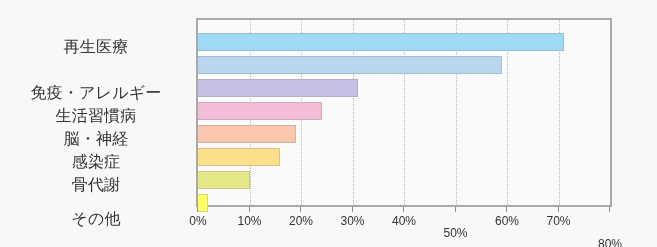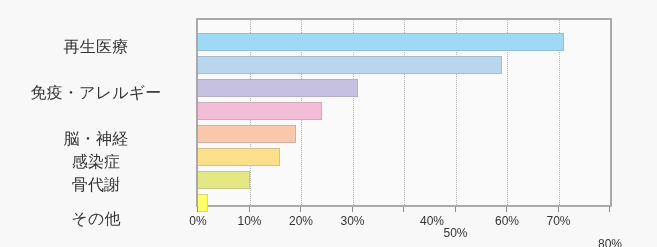--- a/index.html
+++ b/index.html
@@ -119,20 +119,21 @@
   }
 </style>
 </head>
 <body>
 
 <div id="chart-root">
 
   <div id="category-axis">
     <div class="cat-label" style="top:22px;">再生医療</div>
     <div class="cat-label" style="top:68px;">免疫・アレルギー</div>
+    <div class="cat-label" style="top:91px;">生活習慣病</div>
     <div class="cat-label" style="top:114px;">脳・神経</div>
     <div class="cat-label" style="top:137px;">感染症</div>
     <div class="cat-label" style="top:160px;margin-left:40px;">骨代謝</div>
     <div class="cat-label" style="top:194px;padding-left:40px;">その他</div>
   </div>
 
   <div id="plot-area">
     <div id="gridlines">
         <div class="gridline" style="left: 51.5px;"></div>
         <div class="gridline" style="left: 103px;"></div>
@@ -179,20 +180,20 @@
       <div class="tick-mark" style="left: 258.5px;"></div>
       <div class="tick-mark" style="left: 310px;"></div>
       <div class="tick-mark" style="left: 361.5px;"></div>
       <div class="tick-mark" style="left: 413px;"></div>
     </div>
   <div id="x-axis-labels">
       <div class="x-label" style="left: 198px;">0%</div>
       <div class="x-label" style="left: 249.5px;">10%</div>
       <div class="x-label" style="left: 301px;">20%</div>
       <div class="x-label" style="left: 352.5px;">30%</div>
-      <div class="x-label" style="left: 404px; margin-left: 28px;">40%</div>
+      <div class="x-label" style="left: 404px;">40%</div>
       <div class="x-label" style="left: 455.5px; margin-top: 12px;">50%</div>
       <div class="x-label" style="left: 507px;">60%</div>
       <div class="x-label" style="left: 558.5px;">70%</div>
       <div class="x-label" style="left: 610px; margin-top: 23px;">80%</div>
     </div>
 
 </div>
 
 </body></html>

